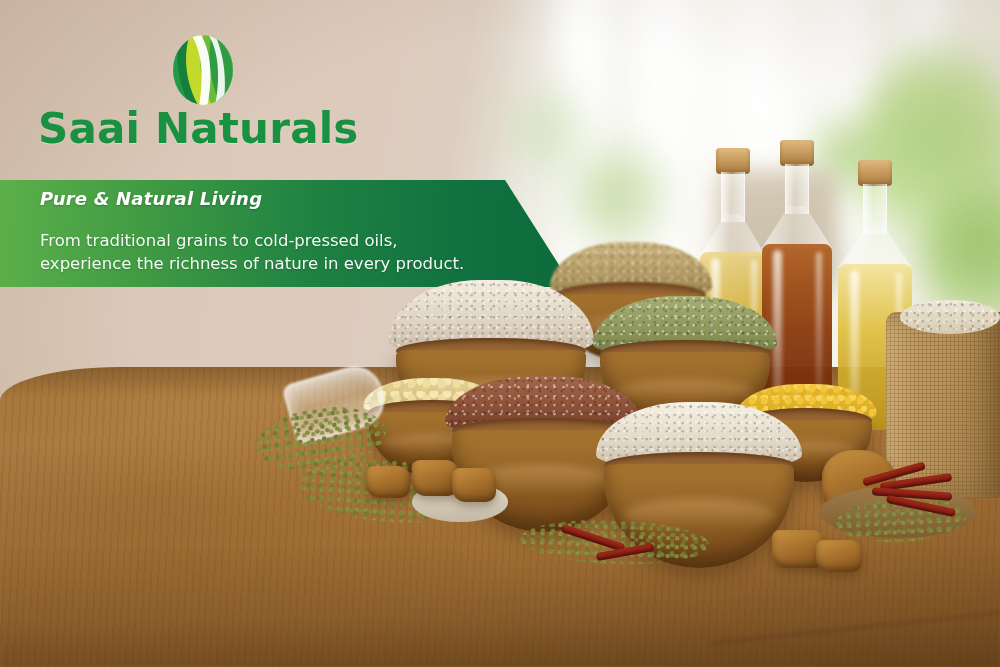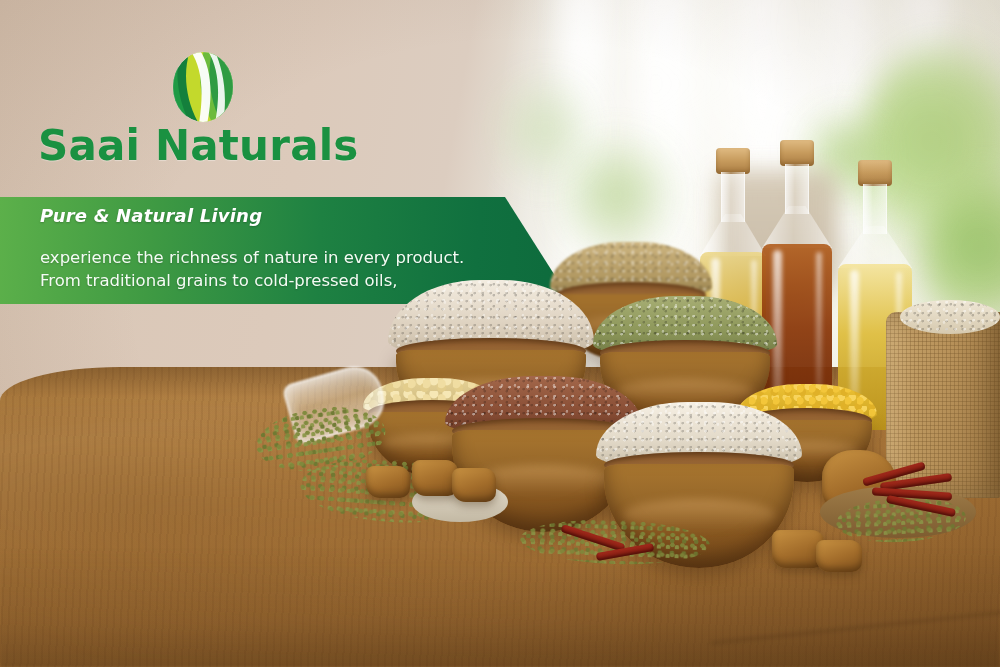--- a/index.html
+++ b/index.html
@@ -219,21 +219,21 @@
 
   
   .grade {
     position:absolute; inset:0; pointer-events:none;
     background:
       radial-gradient(ellipse at 52% 46%, rgba(255,255,255,0) 52%, rgba(92,58,26,.16) 100%);
   }
 
   
   .brand {
-    position:absolute; left:0; top:17px; width:620px; height:300px;
+    position:absolute; left:0; top:0; width:620px; height:300px;
   }
   .logo-mark {
     position:absolute; left:172px; top:34px; width:62px; height:72px;
   }
   .wordmark {
     position:absolute; left:38px; top:104px;
     font-size:42px; font-weight:700; letter-spacing:.2px;
     color:#1a9141;
     font-family:"DejaVu Sans", sans-serif;
     text-shadow:0 1px 1px rgba(255,255,255,.35);
@@ -428,18 +428,18 @@
         </g>
         <ellipse cx="31" cy="36" rx="30" ry="35" fill="none" stroke="rgba(255,255,255,0.16)" stroke-width="1"></ellipse>
       </svg>
     </div>
 
     <div class="wordmark">Saai Naturals</div>
 
     <div class="ribbon"></div>
     <div class="ribbon-title">Pure &amp; Natural Living</div>
     <div class="ribbon-copy">
+      <span>From traditional grains to cold-pressed oils,</span>
       <span>experience the richness of nature in every product.</span>
-      <span>From traditional grains to cold-pressed oils,</span>
     </div>
   </div>
 
 </div>
 
 </body></html>

